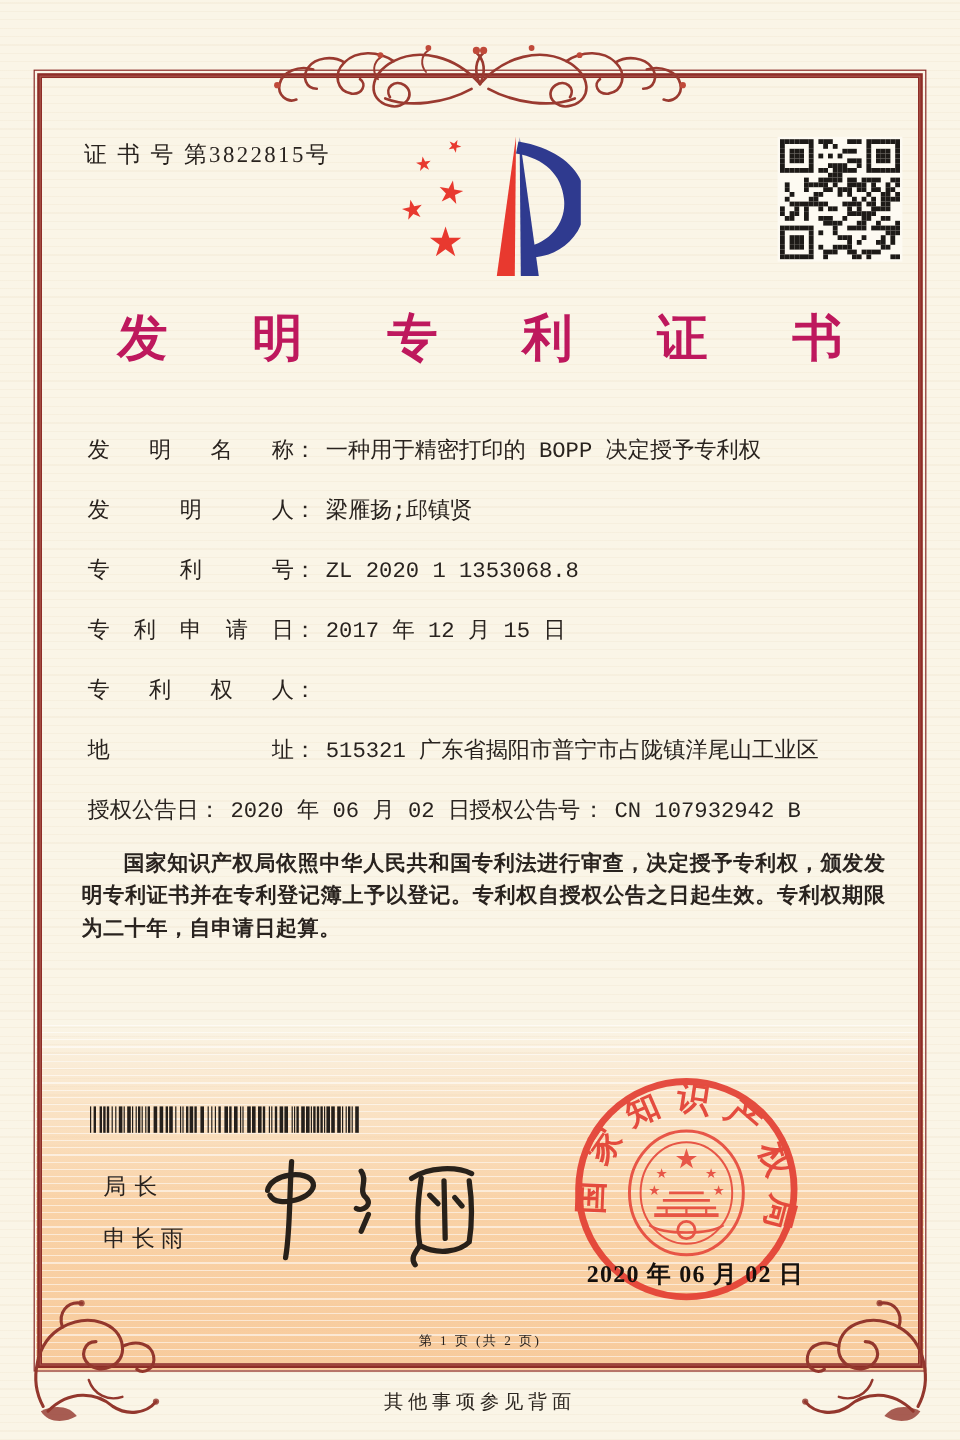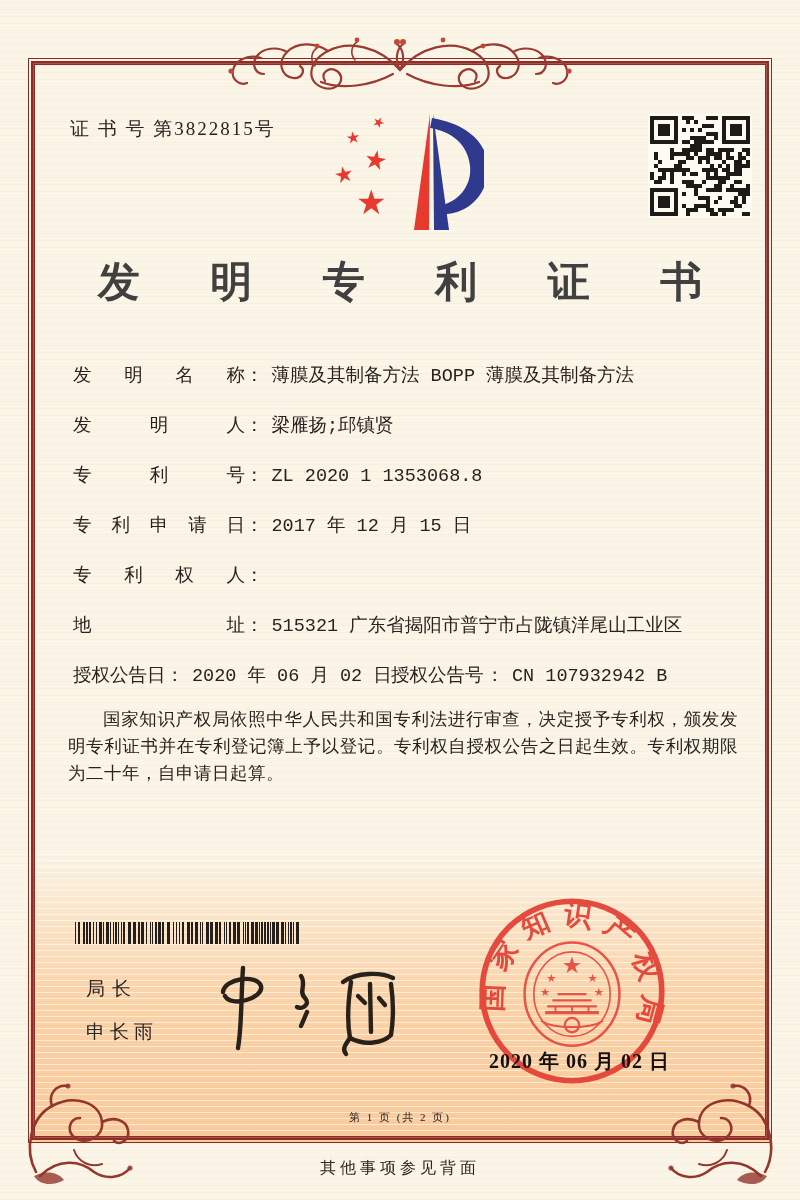--- a/index.html
+++ b/index.html
@@ -22,32 +22,32 @@
   .frame-band{position:absolute;inset:2px;border:4px solid #8e2d27;}
   .frame-inner{position:absolute;inset:4px;border:1px solid #a8544a;}
   .orn{position:absolute;z-index:3;}
   .content{position:absolute;inset:0;z-index:4;}
 
   .cert-no{position:absolute;left:70px;top:116px;font-size:19px;letter-spacing:2px;}
   .logo{position:absolute;left:328px;top:108px;width:156px;height:130px;}
   .logo .star{position:absolute;color:#e8392f;line-height:1;}
   .qr{position:absolute;left:648px;top:114px;width:104px;height:104px;background:#fdfaf2;}
   .title{position:absolute;left:0;right:0;top:254px;text-align:center;
-    font-size:42px;font-weight:bold;letter-spacing:30px;padding-left:30px;color:#404040;}
+    font-size:42px;font-weight:bold;letter-spacing:30px;padding-left:30px;color:#be185d;}
 
   .fields{position:absolute;left:73px;top:364px;right:64px;}
   .field-row{display:flex;align-items:baseline;font-size:18.5px;line-height:26px;margin-bottom:24px;white-space:nowrap;font-family:Liberation Mono, monospace;}
   .field-label{display:inline-block;width:172px;text-align:justify;text-align-last:justify;}
   .field-colon{display:inline-block;margin-right:8px;}
   .grant-row{position:relative;}
   .grant-second{position:absolute;left:318px;top:0;display:flex;align-items:baseline;}
   .grant-second .field-label2{margin-right:2px;}
 
   .paras{position:absolute;left:68px;right:62px;top:706px;font-size:17.5px;line-height:27px;
-    text-align:justify;letter-spacing:0.5px;}
+    text-align:justify;letter-spacing:0.5px;font-weight:bold;}
   .paras p{margin:0 0 0 0;text-indent:2em;}
 
   .barcode{position:absolute;left:75px;top:922px;width:224px;height:22px;display:flex;z-index:4;}
   .barcode div{height:100%;}
 
   .director{position:absolute;left:86px;top:976px;font-size:19px;z-index:4;}
   .director .line1{letter-spacing:7px;}
   .director .line2{margin-top:17px;letter-spacing:5px;}
   .signature{position:absolute;left:185px;top:950px;z-index:5;}
   .seal{position:absolute;left:474px;top:893px;z-index:4;}
@@ -452,21 +452,21 @@
             <rect x="98" y="98" width="4" height="4"></rect>
           </g>
         </svg></div>
 
     <div class="title">发 明 专 利 证 书</div>
 
     <div class="fields">
       <div class="field-row">
         <span class="field-label">发明名称</span>
           <span class="field-colon">：</span>
-        <span class="field-value">薄膜及其制备方法 BOPP 薄膜及其制备方法</span>
+        <span class="field-value">一种用于精密打印的 BOPP 决定授予专利权</span>
       </div>
       <div class="field-row">
         <span class="field-label">发明人</span>
           <span class="field-colon">：</span>
         <span class="field-value">梁雁扬;邱镇贤</span>
       </div>
       <div class="field-row">
         <span class="field-label">专利号</span>
           <span class="field-colon">：</span>
         <span class="field-value">ZL 2020 1 1353068.8</span>

